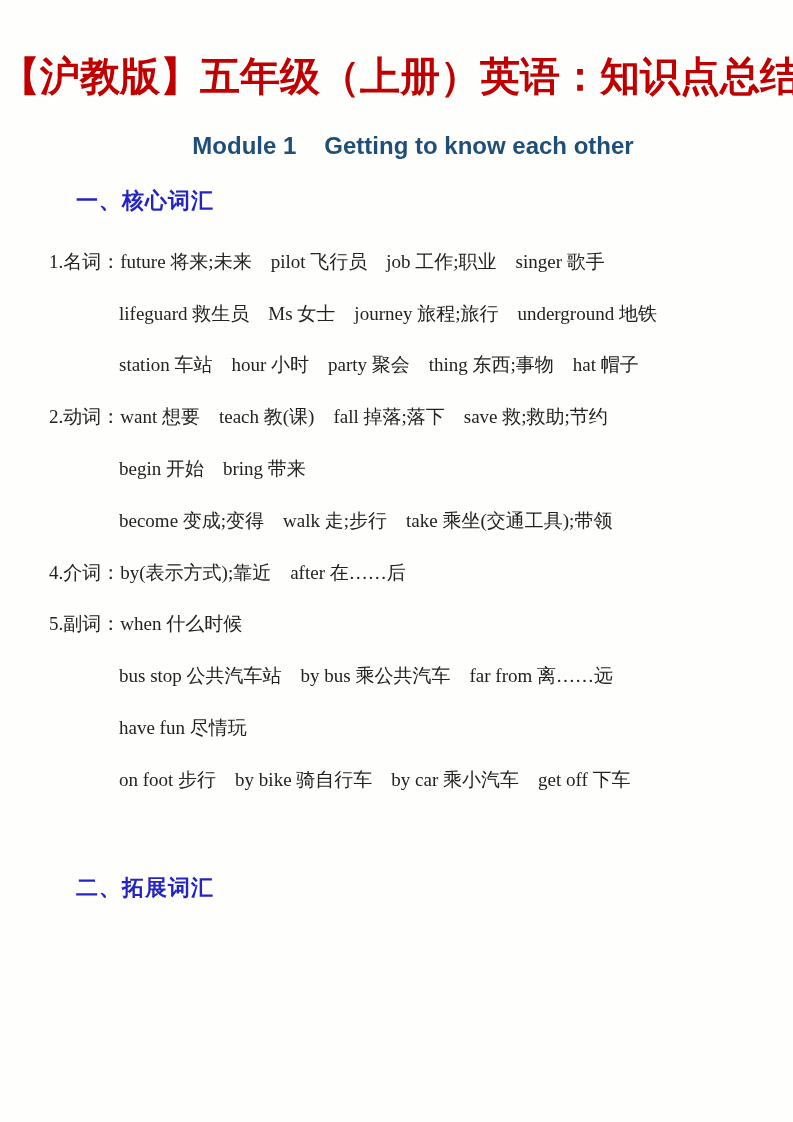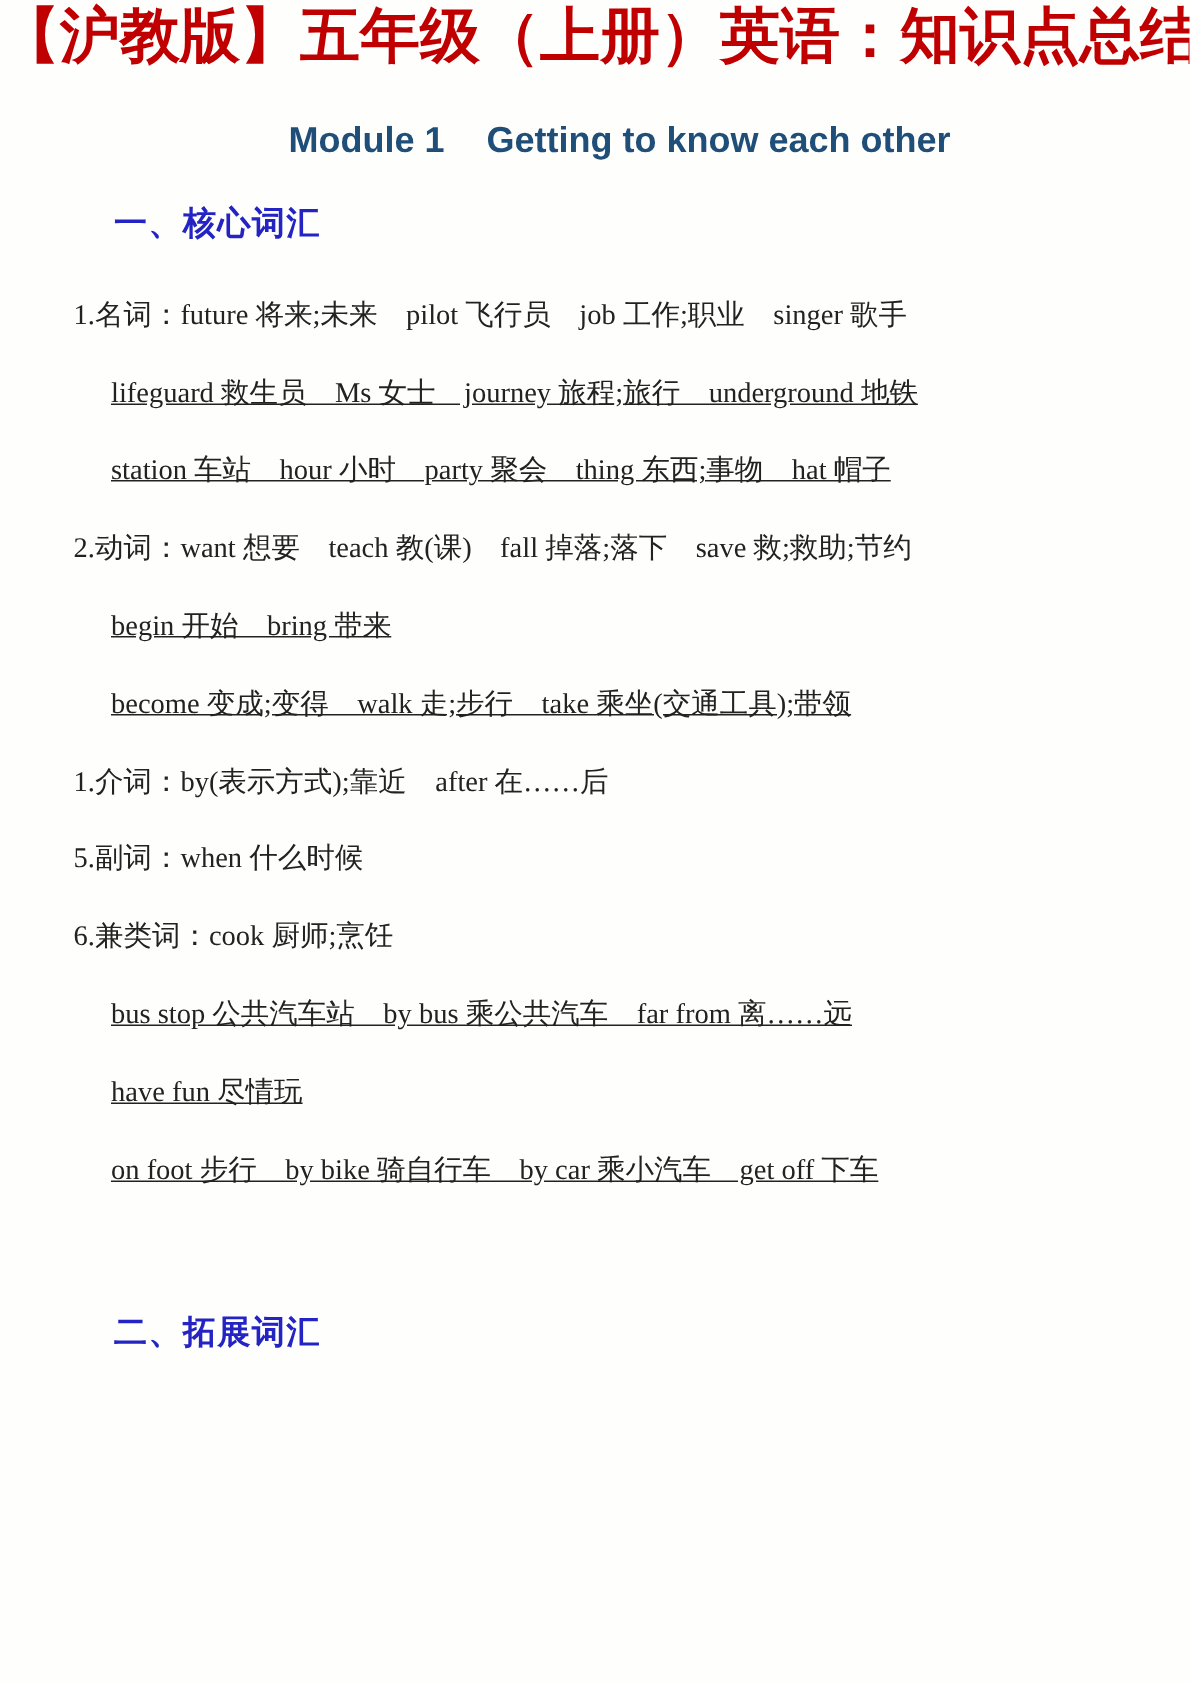--- a/index.html
+++ b/index.html
@@ -12,20 +12,21 @@
   * { margin: 0; padding: 0; box-sizing: border-box; }
   html, body { background: #ffffff; }
   body {
     width: 793px;
     height: 1122px;
     background: var(--page-bg);
     font-family: "Liberation Serif", serif;
     overflow: hidden;
   }
   .doc-title {
+    margin-top: 52px;
     text-align: center;
     font-family: "Liberation Sans", sans-serif;
     font-weight: bold;
     font-size: 40px;
     line-height: 48px;
     color: var(--title-red);
     white-space: pre;
     letter-spacing: 0px;
   }
   .module-heading {
@@ -52,21 +53,21 @@
   .vocab-list { margin-top: 22px; }
   .line {
     height: 51.8px;
     display: flex;
     align-items: center;
     white-space: pre;
     font-size: 19px;
     color: var(--body-text);
   }
   .line.first { padding-left: 49px; }
-  .line.cont  { padding-left: 74px; text-decoration: underline; }
+  .line.cont  { padding-left: 119px; }
   .item-label { white-space: pre; }
   .section-heading.second { margin-top: 69px; }
 </style>
 </head>
 <body>
 
 <div class="doc-title">【沪教版】五年级（上册）英语：知识点总结</div>
 
 <div class="module-heading">
   <span class="module-no">Module 1</span><span>Getting to know each other</span>
@@ -91,30 +92,27 @@
   </div>
   <div class="line cont">
     <span class="line-text">begin 开始    bring 带来</span>
   </div>
   <div class="line cont">
     <span class="line-text">become 变成;变得    walk 走;步行    take 乘坐(交通工具);带领</span>
   </div>
 
 
   <div class="line first">
-    <span class="item-label">1.介词：</span><span class="line-text">by(表示方式);靠近    after 在……后</span>
+    <span class="item-label">4.介词：</span><span class="line-text">by(表示方式);靠近    after 在……后</span>
   </div>
 
   <div class="line first">
     <span class="item-label">5.副词：</span><span class="line-text">when 什么时候</span>
   </div>
 
-  <div class="line first">
-    <span class="item-label">6.兼类词：</span><span class="line-text">cook 厨师;烹饪</span>
-  </div>
 
   <div class="line cont">
     <span class="line-text">bus stop 公共汽车站    by bus 乘公共汽车    far from 离……远</span>
   </div>
   <div class="line cont">
     <span class="line-text">have fun 尽情玩</span>
   </div>
   <div class="line cont">
     <span class="line-text">on foot 步行    by bike 骑自行车    by car 乘小汽车    get off 下车</span>
   </div>

